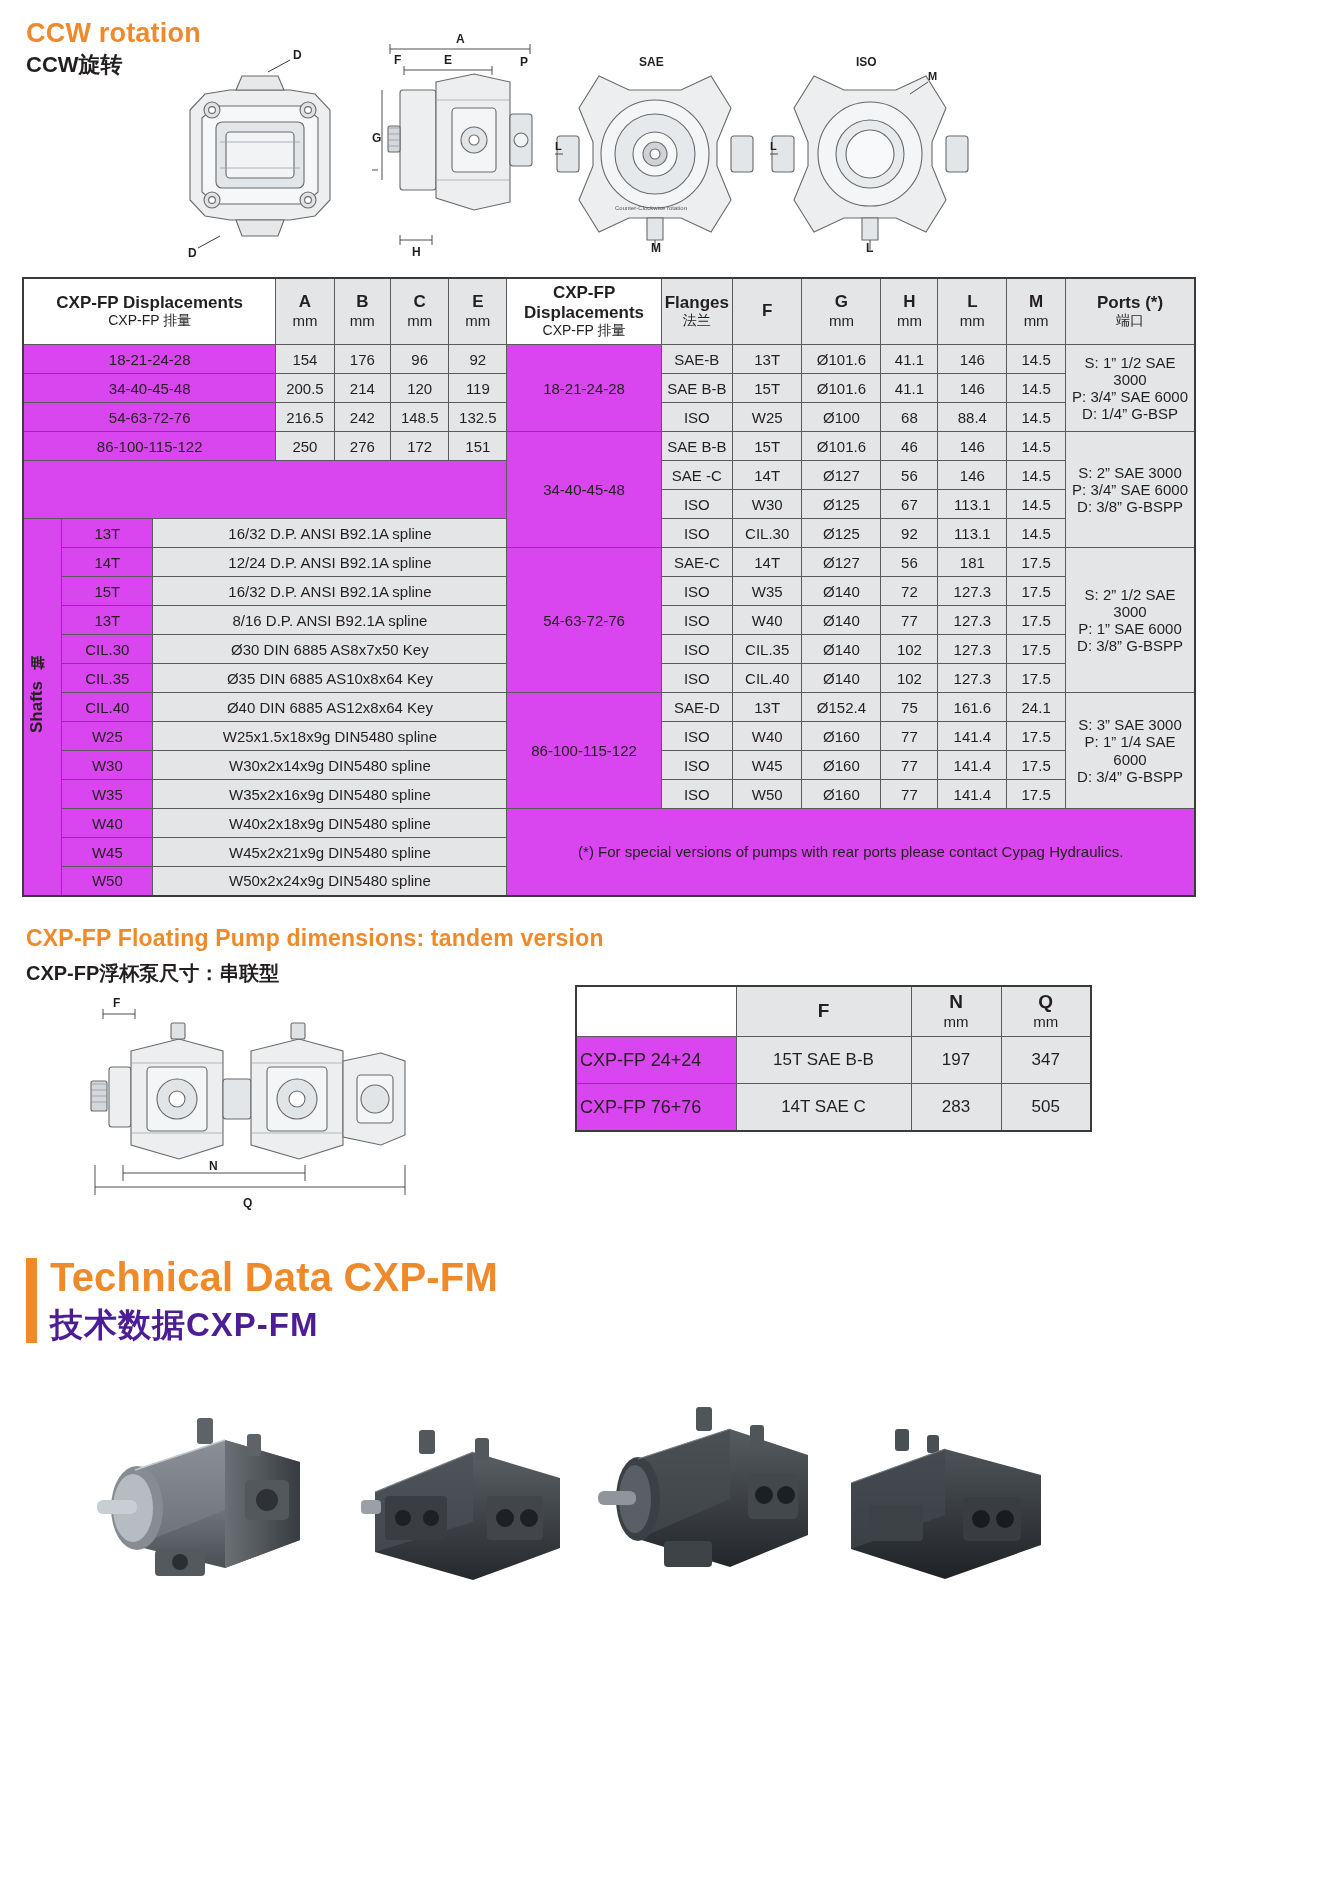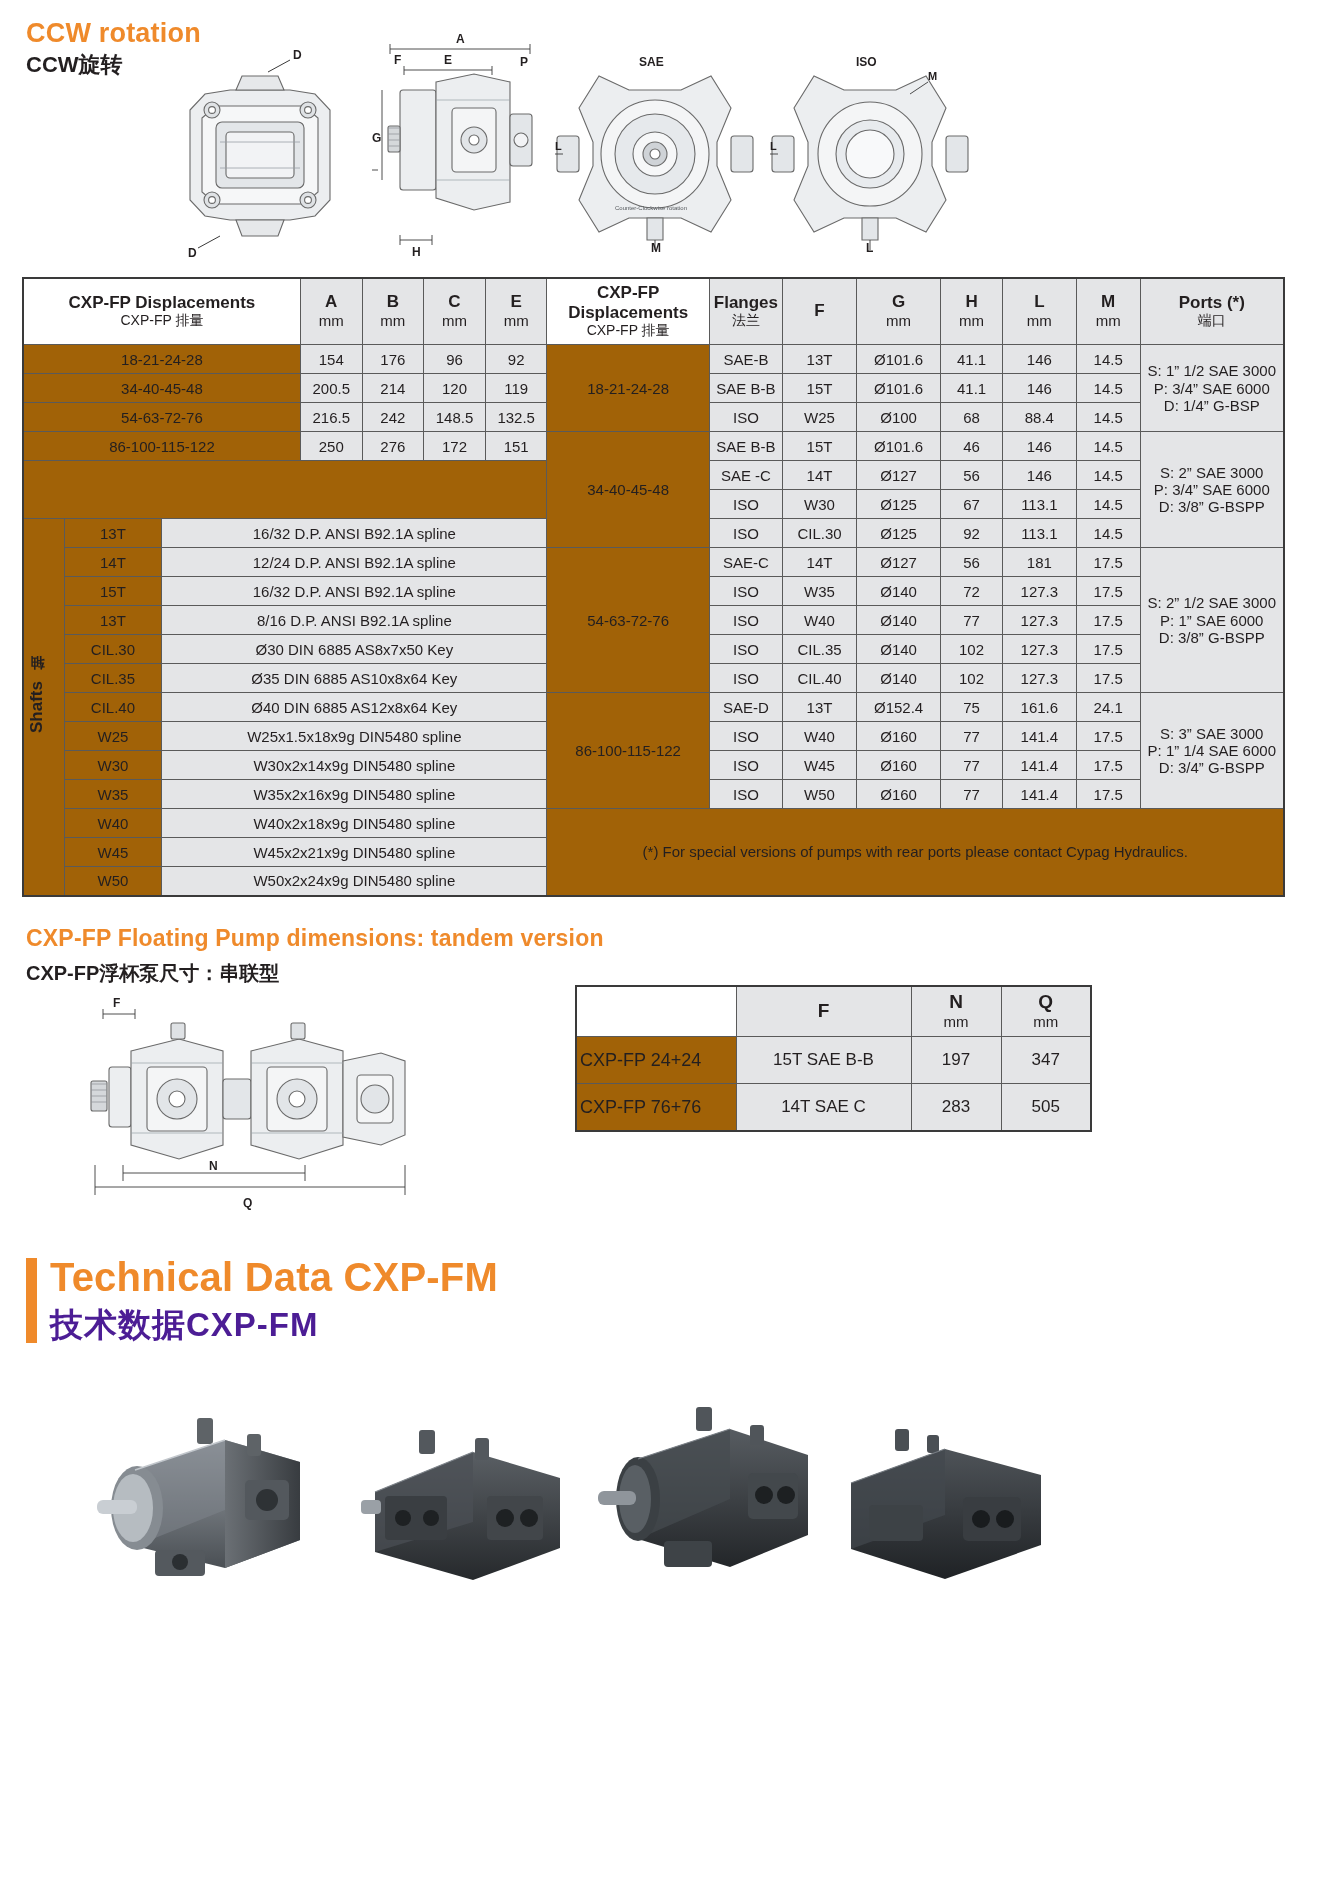--- a/index.html
+++ b/index.html
@@ -43,28 +43,28 @@
   }
   .tbl .hdr {
     background: #e4e5e7;
     font-weight: bold;
     font-size: 17px;
     padding: 4px 3px 6px;
   }
   .tbl .hdr .unit { font-weight: normal; font-size: 15px; display:block; }
   .tbl .hdr-white { background:#ffffff; }
   .shade { background:#e4e5e7; }
-  .white { background:#a16207;margin-left:26px; }
+  .white { background:#d946ef;margin-left:26px; }
   .dashed-b { border-bottom: 1px dashed #3a3a3a !important; }
   .outer { border: 2px solid #3a3a3a; }
   .hdr-cn { font-size:14px; font-weight:normal; display:block; }
   .left-txt { text-align:left; padding-left:8px; }
   .tight { line-height:1.25; }
 
-  #main-table { position:absolute; left:22px; top:277px; width:1263px; }
+  #main-table { position:absolute; left:22px; top:277px; width:1174px; }
   #main-table td { height: 29px; }
 
   .vert-label {
     writing-mode: vertical-rl;
     transform: rotate(180deg);
     font-weight: bold;
     font-size: 17px;
     white-space: nowrap;
   }
   .vert-label .cn { font-size:14px; font-weight:bold; }

